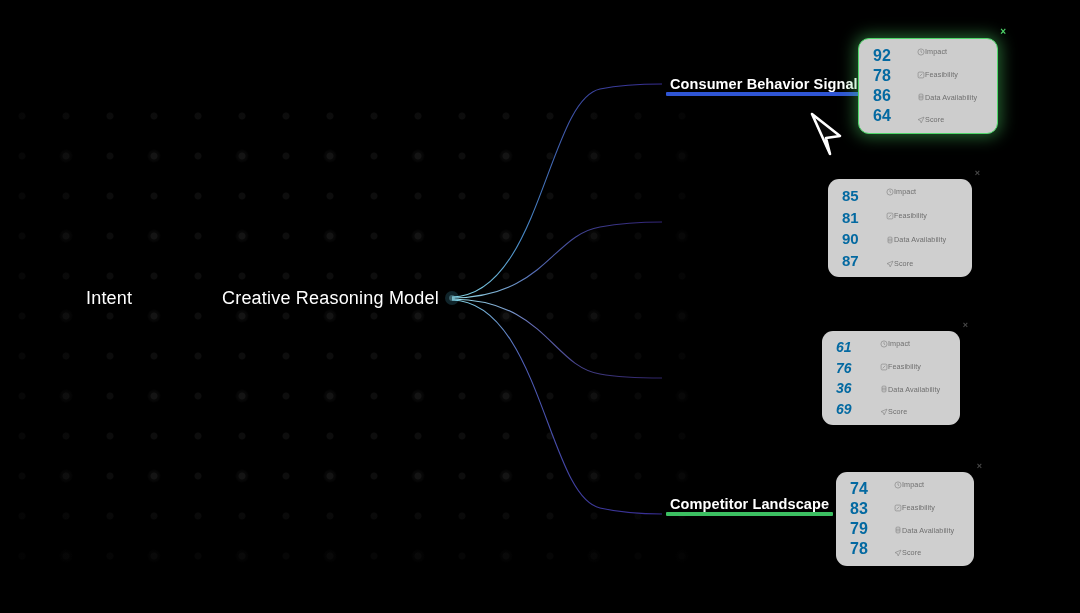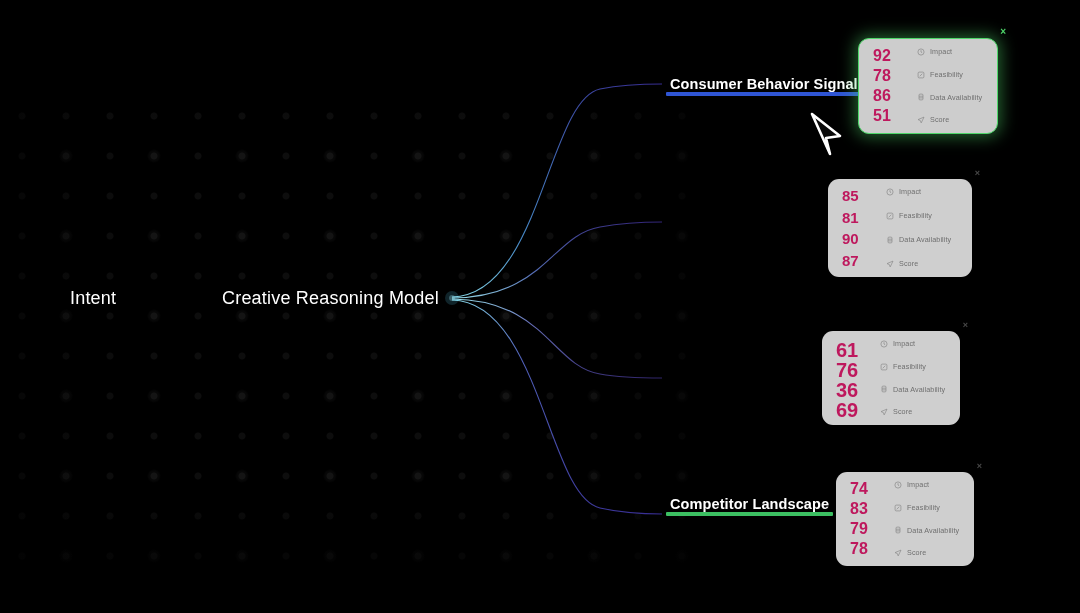--- a/index.html
+++ b/index.html
@@ -51,21 +51,21 @@
   }
 
   
   .node-label {
     position: absolute;
     color: #ffffff;
     white-space: nowrap;
     letter-spacing: 0.2px;
   }
   #node-intent {
-    left: 70px; top: 288px;
+    left: 86px; top: 288px;
     font-size: 18px;
     font-weight: 400;
   }
   #node-model {
     left: 222px; top: 288px;
     font-size: 18px;
     font-weight: 500;
   }
 
   
@@ -105,28 +105,27 @@
     justify-content: space-between;
     min-width: 34px;
   }
   .metric-card .col-rows {
     display: flex;
     flex-direction: column;
     justify-content: space-between;
     flex: 1;
   }
   .metric-value {
-    color: #be185d;
+    color: #0369a1;
     font-weight: 700;
     line-height: 1;
   }
   .metric-row {
     display: flex;
     align-items: center;
-    gap: 5px;
     color: #6f6f6f;
     line-height: 1;
   }
   .metric-row .m-icon {
     display: inline-flex;
     align-items: center;
     justify-content: center;
     flex: none;
     opacity: 0.72;
   }
@@ -145,21 +144,21 @@
   #card-1 .metric-value { font-size: 16px; }
   #card-1 .metric-row   { font-size: 7.2px; }
   #card-1 .card-close   { right: -9px; top: -12px; font-size: 10px; color: #4fd66a; }
 
   #card-2 { left: 828px; top: 179px; width: 144px; height: 98px; }
   #card-2 .metric-value { font-size: 15px; }
   #card-2 .metric-row   { font-size: 7.2px; }
   #card-2 .card-close   { right: -8px; top: -10px; font-size: 9px; color: #4a4a4a; }
 
   #card-3 { left: 822px; top: 331px; width: 138px; height: 94px; }
-  #card-3 .metric-value { font-size: 20px; }
+  #card-3 .metric-value { font-size: 14px; font-style: italic; }
   #card-3 .metric-row   { font-size: 7.2px; }
   #card-3 .card-close   { right: -8px; top: -10px; font-size: 9px; color: #4a4a4a; }
 
   #card-4 { left: 836px; top: 472px; width: 138px; height: 94px; }
   #card-4 .metric-value { font-size: 16px; }
   #card-4 .metric-row   { font-size: 7.2px; }
   #card-4 .card-close   { right: -8px; top: -10px; font-size: 9px; color: #4a4a4a; }
 
   
   #cursor {
@@ -232,21 +231,21 @@
     <span>Competitor Landscape</span>
     <span class="bar" style="background:#3cbf62;"></span>
   </div>
 
   <div class="metric-card accent-green" id="card-1">
     <span class="card-close">×</span>
     <div class="col-values">
       <div class="metric-value">92</div>
       <div class="metric-value">78</div>
       <div class="metric-value">86</div>
-      <div class="metric-value">51</div>
+      <div class="metric-value">64</div>
     </div>
     <div class="col-rows">
       <div class="metric-row">
         <span class="m-icon">
             <svg width="8" height="8" viewBox="0 0 16 16" fill="none" stroke="#6f6f6f" stroke-width="1.4">
               <circle cx="8" cy="8" r="6.2"></circle>
               <path d="M8 4.4V8l2.4 1.6"></path>
             </svg>
           </span>
         <span class="m-label">Impact</span>

